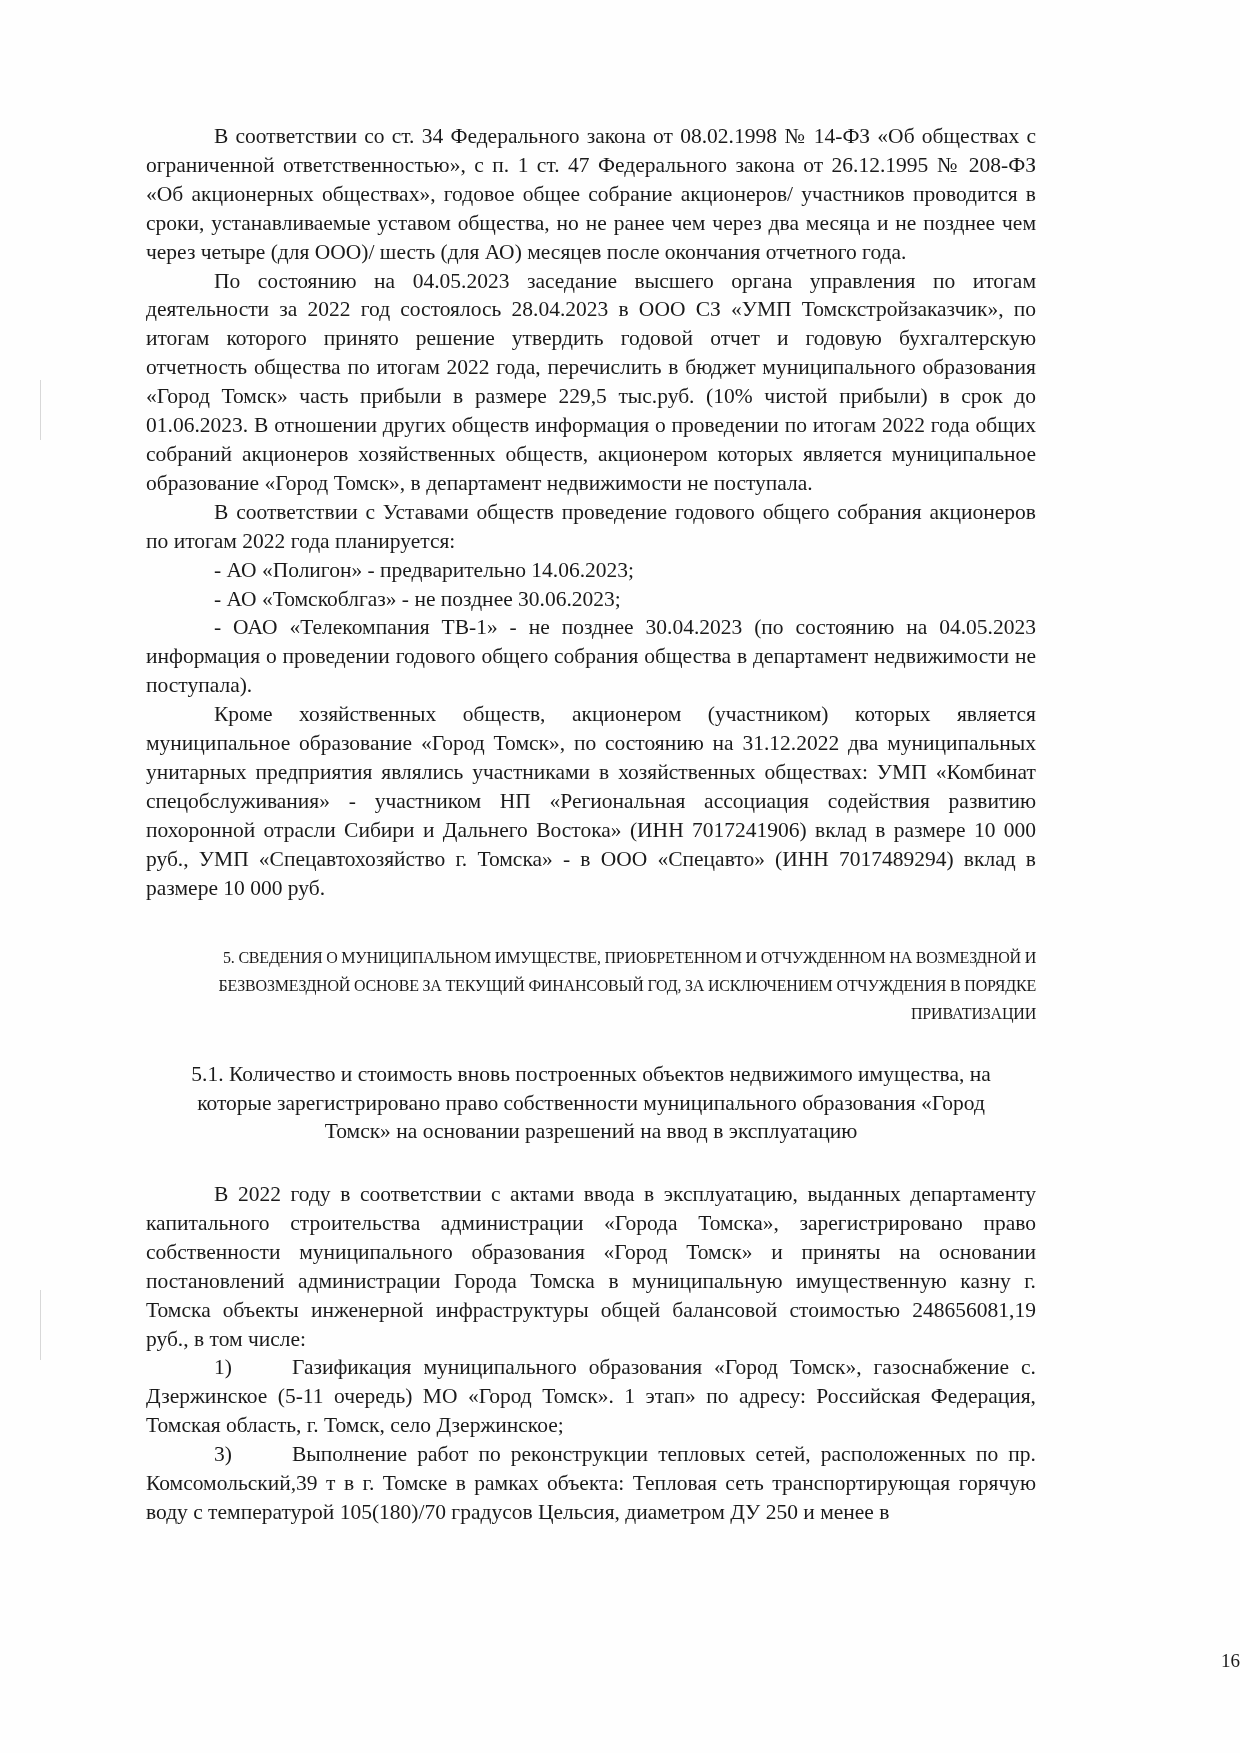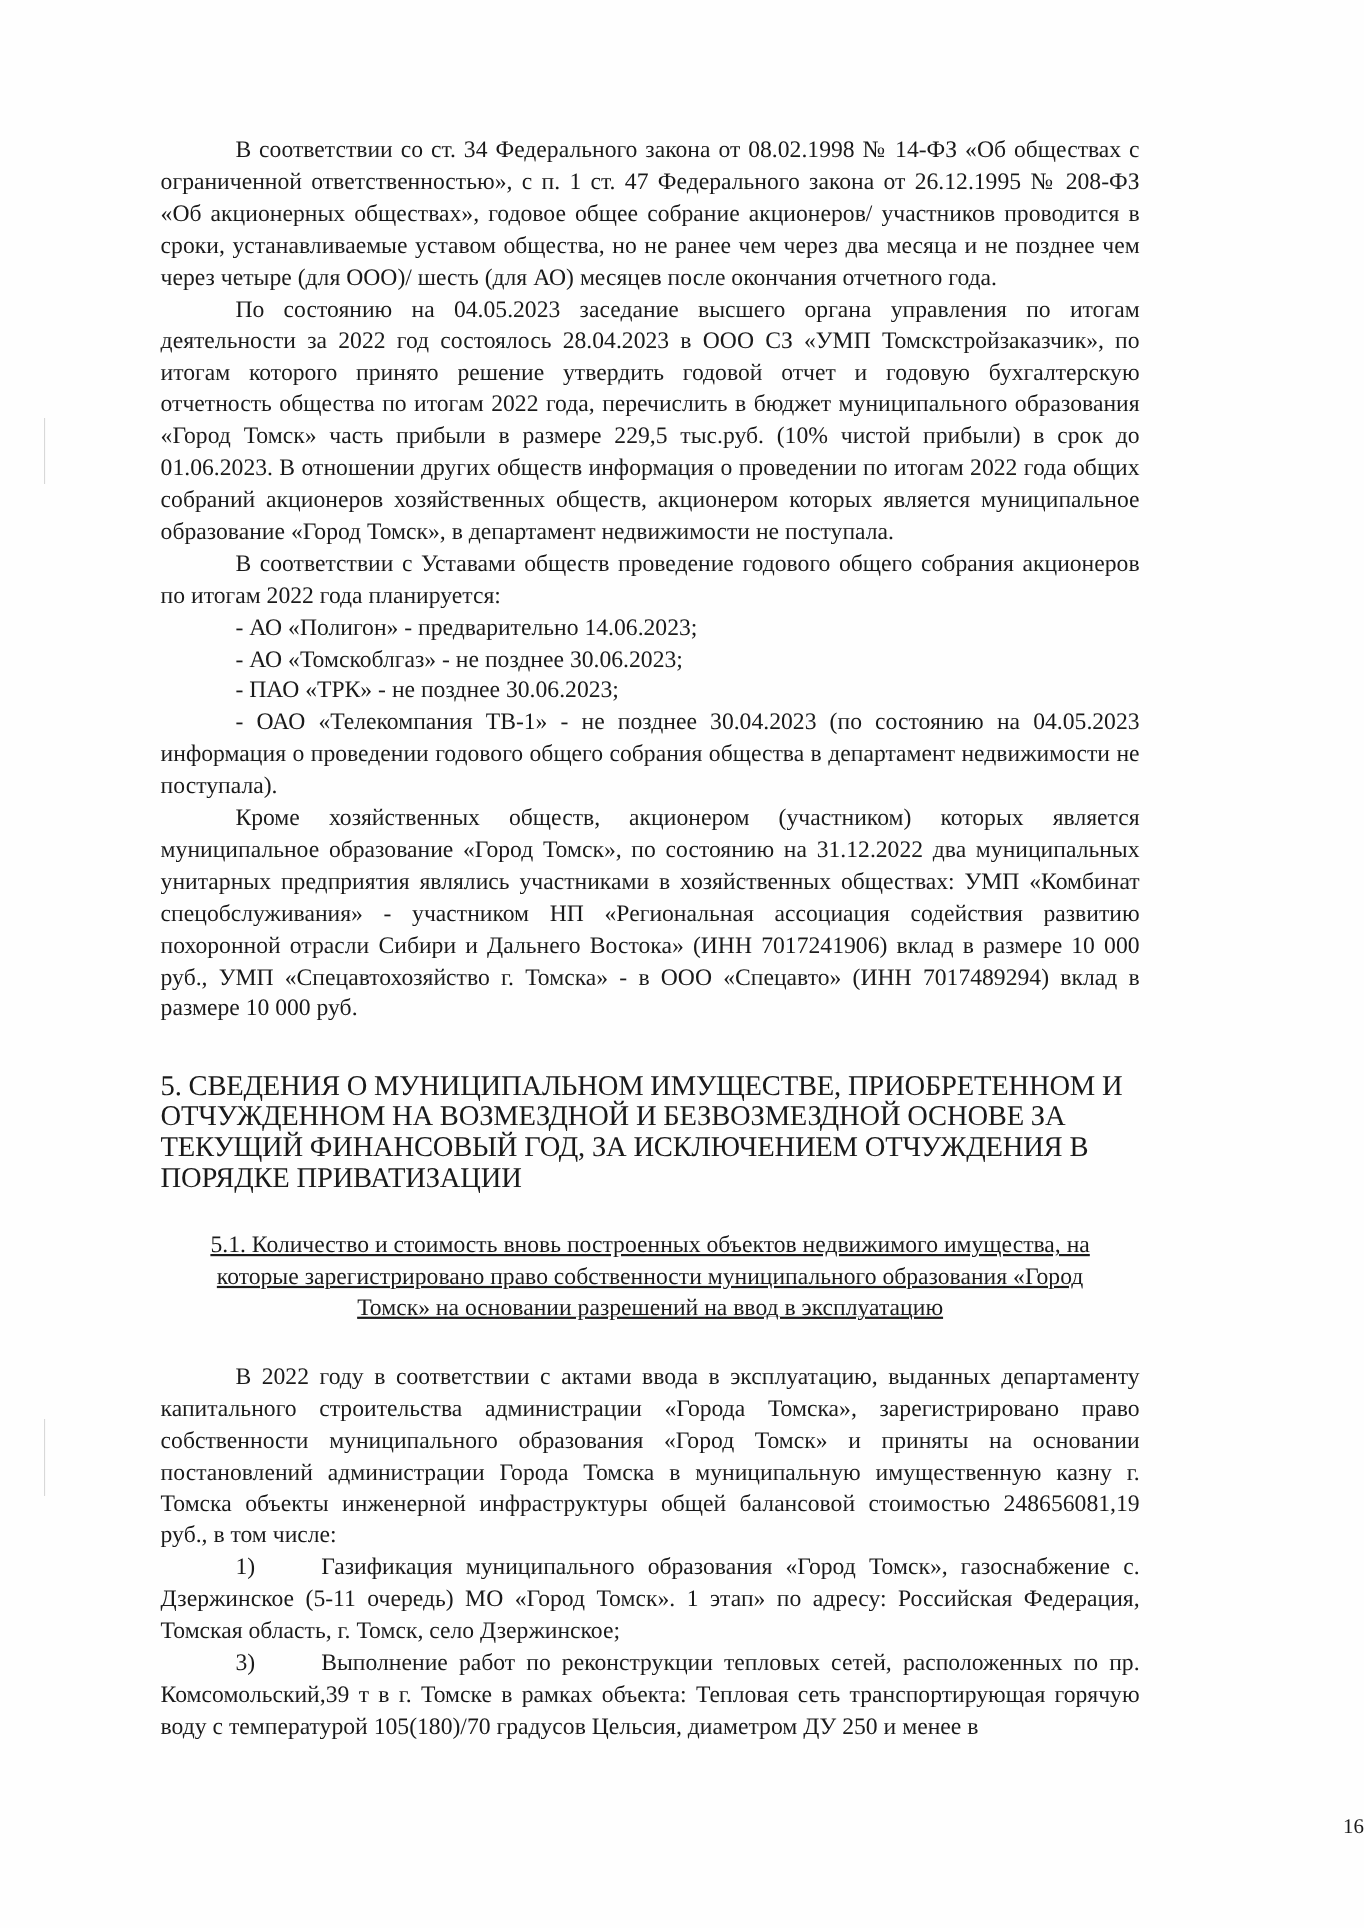--- a/index.html
+++ b/index.html
@@ -11,26 +11,26 @@
     color: #1a1a1a;
   }
   .content {
     position: absolute; left: 146px; top: 122px; width: 890px;
     font-size: 21.5px; line-height: 28.9px;
   }
   p { margin: 0; text-align: justify; }
   .indent { text-indent: 68px; }
   .list-line { padding-left: 68px; text-align: left; }
   .heading {
-    text-align: left; font-size: 26px; line-height: 28px;
+    text-align: right; font-size: 16px; line-height: 28px;
     margin-top: 42px; letter-spacing: -0.2px;
   }
   .subheading {
     text-align: center; font-size: 21.5px; line-height: 28.5px;
-    margin-top: 32px; padding: 0 20px; text-decoration: underline;
+    margin-top: 32px; padding: 0 20px;
   }
   .num-item { text-indent: 68px; }
   .num-item .num { display: inline-block; width: 78px; text-indent: 0; }
   .page-number {
     position: absolute; left: 0; width: 1240px; top: 1650px;
     text-align: right; font-size: 19px;
   }
   .scan-mark { position: absolute; left: 40px; width: 1px; background: #d8d8d8; }
 </style>
 </head>
@@ -40,21 +40,20 @@
   <div class="scan-mark" style="top:380px;height:60px;"></div>
   <div class="scan-mark" style="top:1290px;height:70px;"></div>
 
   <div class="content">
     <p class="indent">В соответствии со ст. 34 Федерального закона от 08.02.1998 № 14-ФЗ «Об обществах с ограниченной ответственностью», с п. 1 ст. 47 Федерального закона от 26.12.1995 № 208-ФЗ «Об акционерных обществах», годовое общее собрание акционеров/ участников проводится в сроки, устанавливаемые уставом общества, но не ранее чем через два месяца и не позднее чем через четыре (для ООО)/ шесть (для АО) месяцев после окончания отчетного года.</p>
     <p class="indent">По состоянию на 04.05.2023 заседание высшего органа управления по итогам деятельности за 2022 год состоялось 28.04.2023 в ООО СЗ «УМП Томскстройзаказчик», по итогам которого принято решение утвердить годовой отчет и годовую бухгалтерскую отчетность общества по итогам 2022 года, перечислить в бюджет муниципального образования «Город Томск» часть прибыли в размере 229,5 тыс.руб. (10% чистой прибыли) в срок до 01.06.2023. В отношении других обществ информация о проведении по итогам 2022 года общих собраний акционеров хозяйственных обществ, акционером которых является муниципальное образование «Город Томск», в департамент недвижимости не поступала.</p>
     <p class="indent">В соответствии с Уставами обществ проведение годового общего собрания акционеров по итогам 2022 года планируется:</p>
 
     <p class="list-line">- АО «Полигон» - предварительно 14.06.2023;</p>
     <p class="list-line">- АО «Томскоблгаз» - не позднее 30.06.2023;</p>
-    <p class="list-line">- ПАО «ТРК» - не позднее 30.06.2023;</p>
     <p class="indent">- ОАО «Телекомпания ТВ-1» - не позднее 30.04.2023 (по состоянию на 04.05.2023 информация о проведении годового общего собрания общества в департамент недвижимости не поступала).</p>
 
     <p class="indent">Кроме хозяйственных обществ, акционером (участником) которых является муниципальное образование «Город Томск», по состоянию на 31.12.2022 два муниципальных унитарных предприятия являлись участниками в хозяйственных обществах: УМП «Комбинат спецобслуживания» - участником НП «Региональная ассоциация содействия развитию похоронной отрасли Сибири и Дальнего Востока» (ИНН 7017241906) вклад в размере 10 000 руб., УМП «Спецавтохозяйство г. Томска» - в ООО «Спецавто» (ИНН 7017489294) вклад в размере 10 000 руб.</p>
 
     <div class="heading">5. СВЕДЕНИЯ О МУНИЦИПАЛЬНОМ ИМУЩЕСТВЕ, ПРИОБРЕТЕННОМ И ОТЧУЖДЕННОМ НА ВОЗМЕЗДНОЙ И БЕЗВОЗМЕЗДНОЙ ОСНОВЕ ЗА ТЕКУЩИЙ ФИНАНСОВЫЙ ГОД, ЗА ИСКЛЮЧЕНИЕМ ОТЧУЖДЕНИЯ В ПОРЯДКЕ ПРИВАТИЗАЦИИ</div>
 
     <div class="subheading">5.1. Количество и стоимость вновь построенных объектов недвижимого имущества, на которые зарегистрировано право собственности муниципального образования «Город Томск» на основании разрешений на ввод в эксплуатацию</div>
 
     <div style="height:34px"></div>
 

